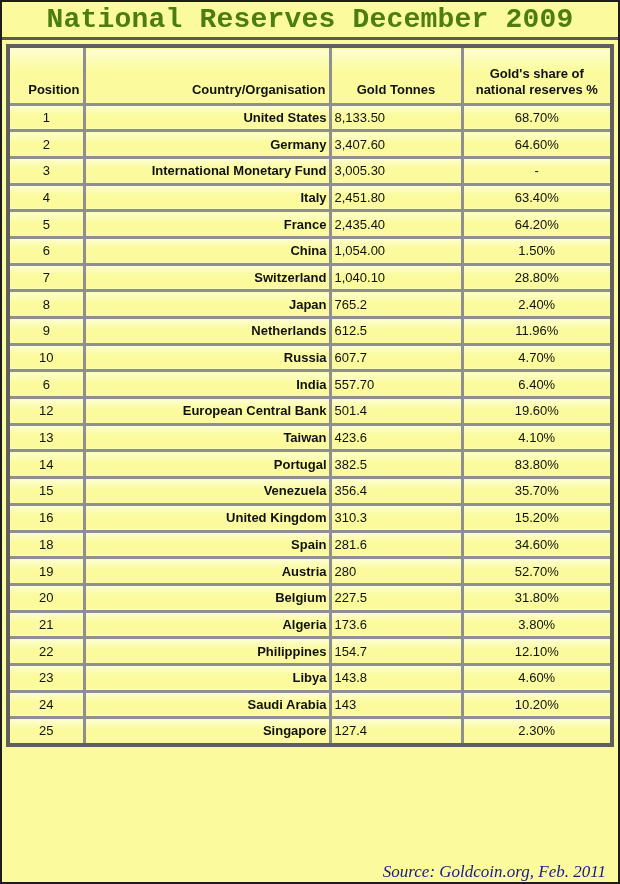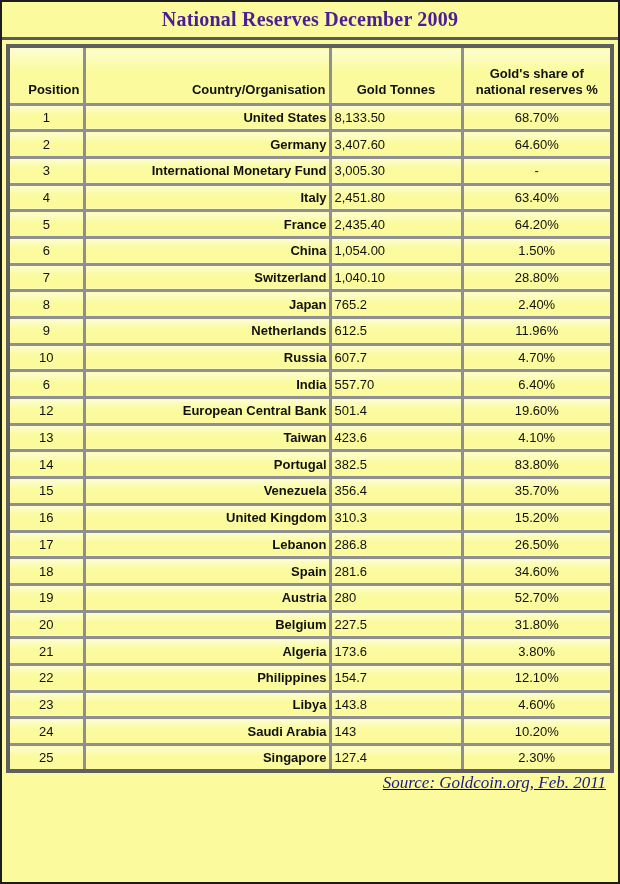--- a/index.html
+++ b/index.html
@@ -10,23 +10,23 @@
     background: #fbfb9e;
     display: flex; flex-direction: column;
     font-family: "Liberation Sans", sans-serif;
   }
   .title-band {
     height: 38px; flex: 0 0 auto;
     border-bottom: 3px solid #5a5a5a;
     display: flex; align-items: center; justify-content: center;
   }
   .page-title {
-    font-family: Liberation Serif, serif;
-    font-weight: bold; font-size: 20px;
-    color: #4c1d95; letter-spacing: 0.2px;
+    font-family: Liberation Mono, monospace;
+    font-weight: bold; font-size: 28px;
+    color: #4d7c0f; letter-spacing: 0.2px;
   }
   .table-wrap { flex: 0 0 auto; padding: 4px 4px 0 4px; }
   table.reserves {
     width: 100%;
     border-collapse: collapse;
     table-layout: fixed;
     border: 4px solid #5f5f5f;
   }
   th, td {
     border: 3px solid #8f8f8f;
@@ -49,23 +49,22 @@
   th.col-country  { text-align: right; }
   th.col-tonnes   { text-align: center; }
   th.col-share    { text-align: center; }
   td { height: 26.7px; vertical-align: middle; padding: 1px 3px; }
   td.col-pos     { text-align: center; font-weight: normal; }
   td.col-country { text-align: right;  font-weight: bold; padding-right: 2px; }
   td.col-tonnes  { text-align: left; font-weight: normal; }
   td.col-share   { text-align: center; font-weight: normal; }
   .footer-band {
     flex: 1 1 auto;
-    display: flex; align-items: flex-start; justify-content: flex-end;
+    display: flex; align-items: flex-end; justify-content: flex-end;
     padding-right: 12px;
-    text-decoration: underline;
   }
   .source-note {
     font-family: "Liberation Serif", serif;
     font-style: italic;
     font-size: 17px;
     color: #1a1a86;
   }
 </style>
 </head>
 <body>
@@ -183,26 +182,20 @@
             <td class="col-tonnes">356.4</td>
             <td class="col-share">35.70%</td>
           </tr>
           <tr>
             <td class="col-pos">16</td>
             <td class="col-country">United Kingdom</td>
             <td class="col-tonnes">310.3</td>
             <td class="col-share">15.20%</td>
           </tr>
           <tr>
-            <td class="col-pos">17</td>
-            <td class="col-country">Lebanon</td>
-            <td class="col-tonnes">286.8</td>
-            <td class="col-share">26.50%</td>
-          </tr>
-          <tr>
             <td class="col-pos">18</td>
             <td class="col-country">Spain</td>
             <td class="col-tonnes">281.6</td>
             <td class="col-share">34.60%</td>
           </tr>
           <tr>
             <td class="col-pos">19</td>
             <td class="col-country">Austria</td>
             <td class="col-tonnes">280</td>
             <td class="col-share">52.70%</td>

